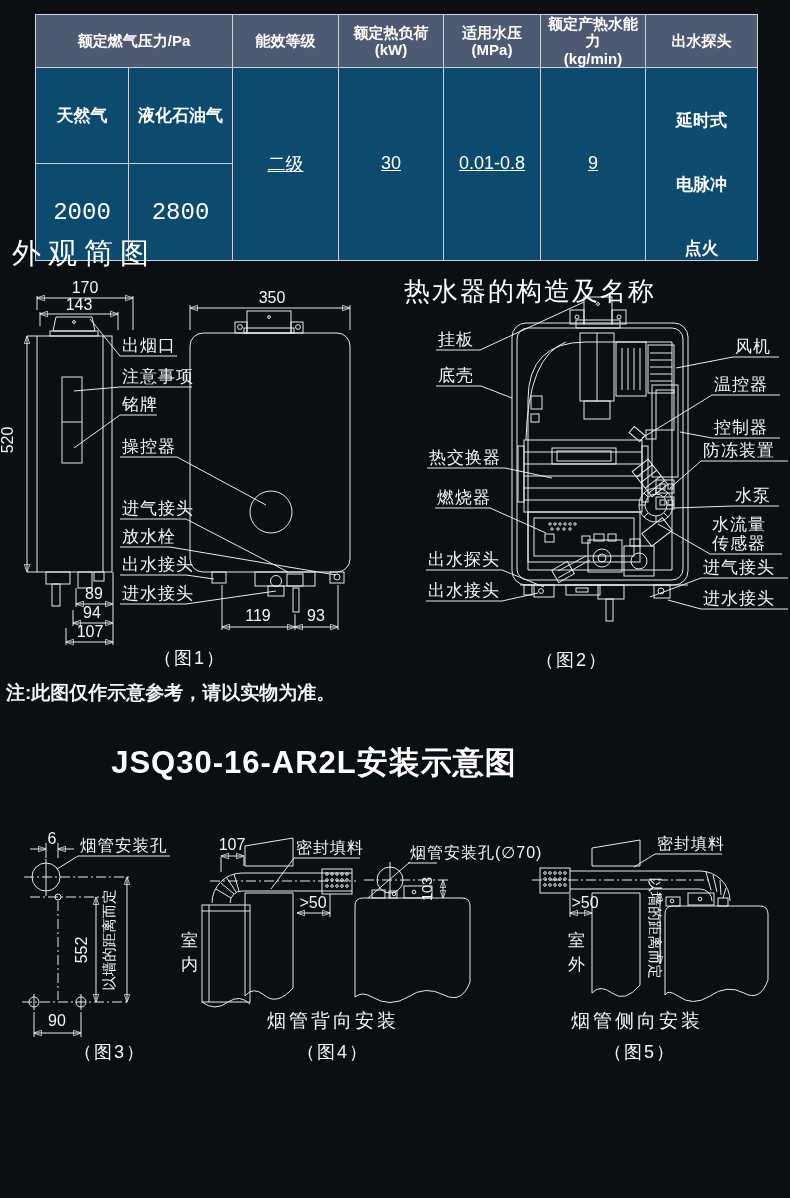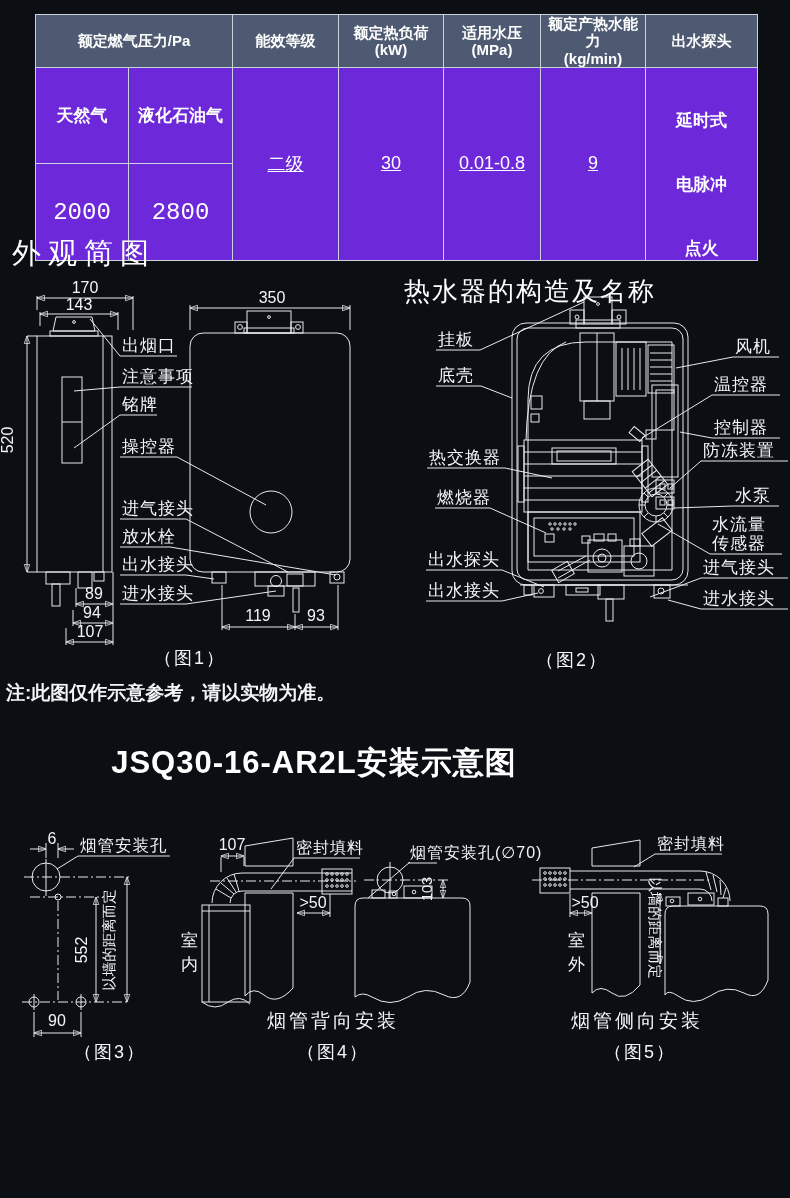--- a/index.html
+++ b/index.html
@@ -1,21 +1,21 @@
 <!DOCTYPE html>
 <html><head>
 <meta charset="utf-8">
 <style>
   html,body{margin:0;padding:0;background:#0b0e13;}
   .page{position:relative;width:790px;height:1198px;background:#0b0e13;overflow:hidden;
         font-family:"Liberation Sans",sans-serif;color:#fff;}
   
   .spec{position:absolute;left:35px;top:14px;width:722px;border-collapse:collapse;
         table-layout:fixed;text-align:center;color:#fff;}
-  .spec td{border:1px solid #ccd2db;background:#6d28d9;padding:0;vertical-align:middle;}
+  .spec td{border:1px solid #ccd2db;background:#0c4a6e;padding:0;vertical-align:middle;}
   .spec tr.hd td{background:#4e5a72;font-size:15px;font-weight:700;height:47px;line-height:1.15;}
   .spec td.sub{font-size:17px;font-weight:700;height:47px;}
   .spec td.num{font-size:24px;height:47px;font-family:Liberation Mono, monospace;}
   .spec td.big{font-size:18px;text-decoration:underline;}
   .spec .ign{font-size:17px;font-weight:700;line-height:1.3;margin-top:42px;}
   
   .t1{position:absolute;left:12px;top:234px;font-size:29px;letter-spacing:7px;font-weight:400;}
   .t2{position:absolute;left:404px;top:238px;font-size:26px;letter-spacing:2px;font-weight:500;margin-top:36px;}
   .t3{position:absolute;left:0;top:742px;width:628px;text-align:center;
       font-size:31px;font-weight:700;letter-spacing:1px;}

